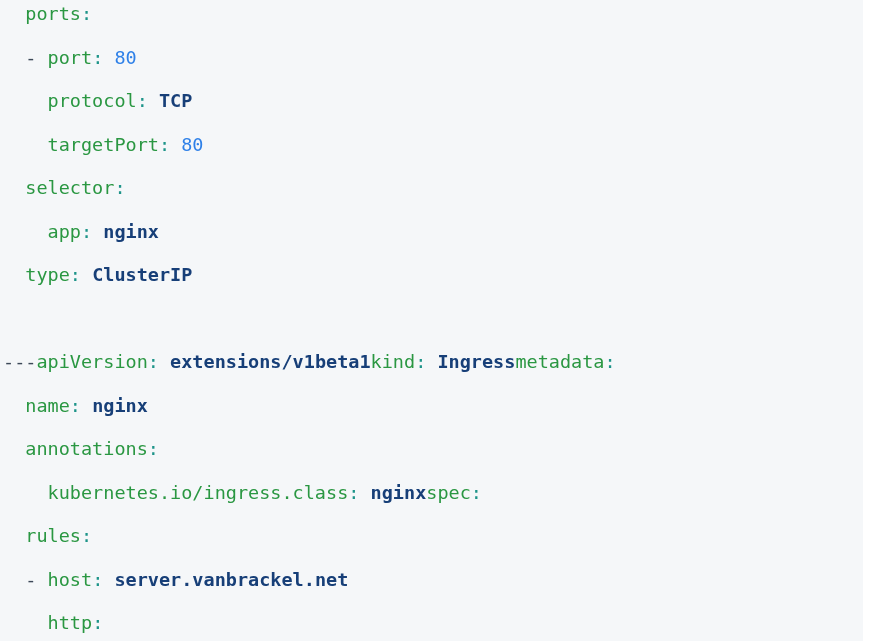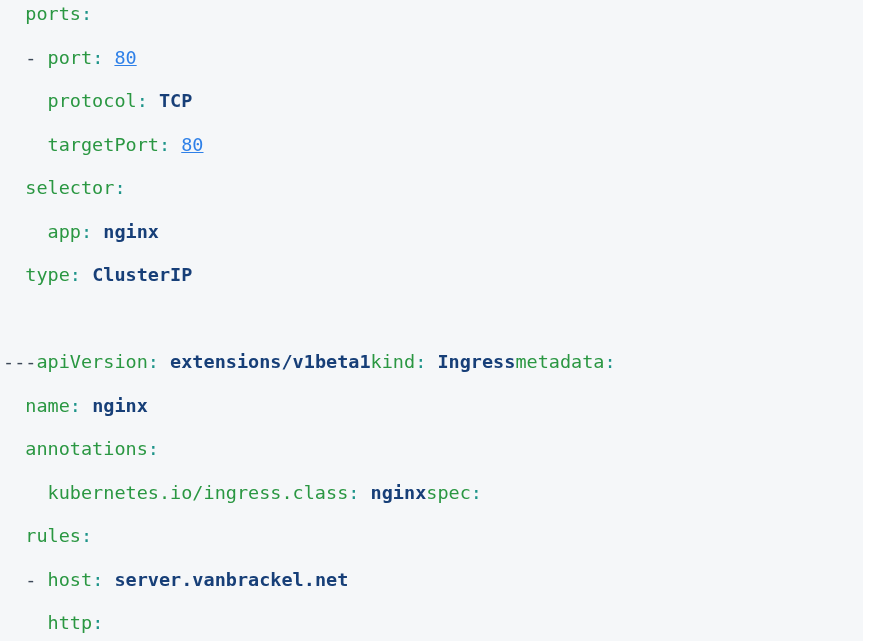--- a/index.html
+++ b/index.html
@@ -32,21 +32,21 @@
     padding:0 0 0 3px;
     font-family:"DejaVu Sans Mono","Liberation Mono",monospace;
     font-size:18.5px;
     line-height:43.5px;
     color:var(--value);
     white-space:pre;
   }
   .code-line{white-space:pre;min-height:43.5px;}
   .tok-key{color:var(--key);}
   .tok-value{color:var(--value);font-weight:bold;}
-  .tok-number{color:var(--number);text-decoration:underline;}
+  .tok-number{color:var(--number);}
   .tok-punct{color:var(--punctuation);}
   .tok-dash{color:var(--dash);}
   .tok-plain{color:var(--value);}
 </style>
 </head>
 <body>
 
 <div class="code-area">
   <div class="code"><div class="code-line">  <span class="tok-key">ports</span><span class="tok-punct">:</span></div><div class="code-line">  <span class="tok-dash">-</span><span class="tok-plain"> </span><span class="tok-key">port</span><span class="tok-punct">:</span><span class="tok-plain"> </span><span class="tok-number">80</span></div><div class="code-line">    <span class="tok-key">protocol</span><span class="tok-punct">:</span><span class="tok-plain"> </span><span class="tok-value">TCP</span></div><div class="code-line">    <span class="tok-key">targetPort</span><span class="tok-punct">:</span><span class="tok-plain"> </span><span class="tok-number">80</span></div><div class="code-line">  <span class="tok-key">selector</span><span class="tok-punct">:</span></div><div class="code-line">    <span class="tok-key">app</span><span class="tok-punct">:</span><span class="tok-plain"> </span><span class="tok-value">nginx</span></div><div class="code-line">  <span class="tok-key">type</span><span class="tok-punct">:</span><span class="tok-plain"> </span><span class="tok-value">ClusterIP</span></div><div class="code-line"> </div><div class="code-line"><span class="tok-dash">---</span><span class="tok-key">apiVersion</span><span class="tok-punct">:</span><span class="tok-plain"> </span><span class="tok-value">extensions/v1beta1</span><span class="tok-key">kind</span><span class="tok-punct">:</span><span class="tok-plain"> </span><span class="tok-value">Ingress</span><span class="tok-key">metadata</span><span class="tok-punct">:</span></div><div class="code-line">  <span class="tok-key">name</span><span class="tok-punct">:</span><span class="tok-plain"> </span><span class="tok-value">nginx</span></div><div class="code-line">  <span class="tok-key">annotations</span><span class="tok-punct">:</span></div><div class="code-line">    <span class="tok-key">kubernetes.io/ingress.class</span><span class="tok-punct">:</span><span class="tok-plain"> </span><span class="tok-value">nginx</span><span class="tok-key">spec</span><span class="tok-punct">:</span></div><div class="code-line">  <span class="tok-key">rules</span><span class="tok-punct">:</span></div><div class="code-line">  <span class="tok-dash">-</span><span class="tok-plain"> </span><span class="tok-key">host</span><span class="tok-punct">:</span><span class="tok-plain"> </span><span class="tok-value">server.vanbrackel.net</span></div><div class="code-line">    <span class="tok-key">http</span><span class="tok-punct">:</span></div></div>
 </div>

